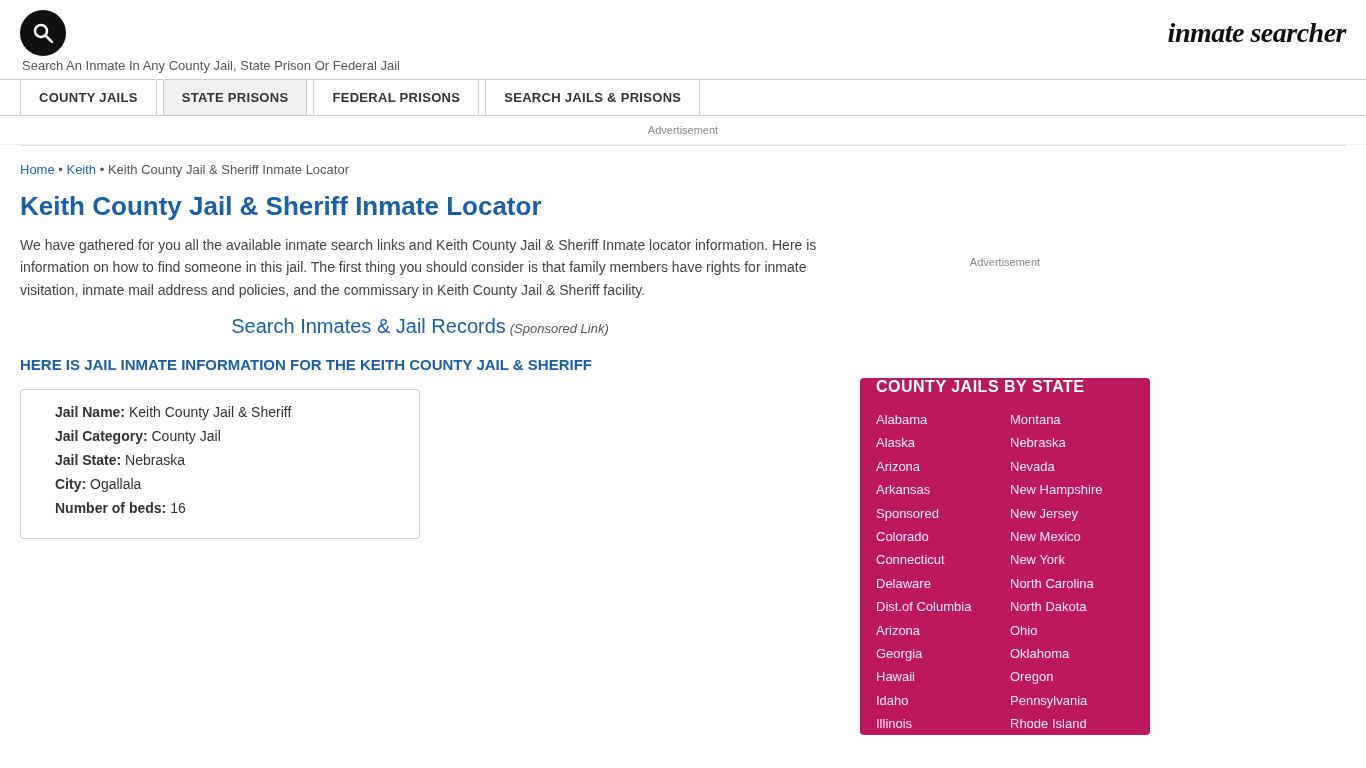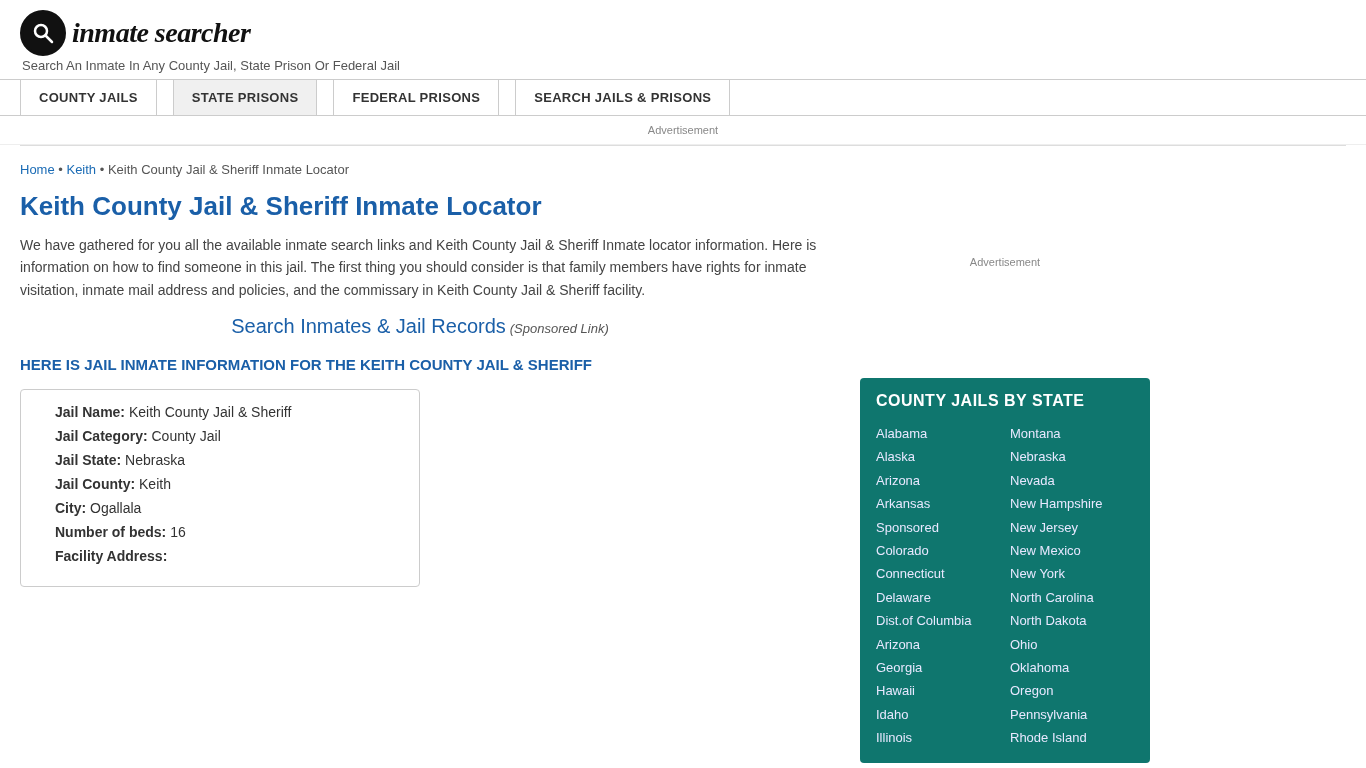--- a/index.html
+++ b/index.html
@@ -1,27 +1,27 @@
 <!DOCTYPE html>
 <html><head>
   <meta charset="utf-8">
   <style>
     * { margin: 0; padding: 0; box-sizing: border-box; }
     body { font-family: Arial, sans-serif; font-size: 14px; color: #333; background: #fff; }
 
     #header { padding: 10px 20px 6px 20px; }
-    #logo-area { display: flex; align-items: center; gap: 6px; }
+    #logo-area { display: flex; align-items: center; gap: 16px; justify-content: space-between; }
     #logo-icon {
       width: 42px; height: 42px; border-radius: 50%; background: #111;
       display: flex; align-items: center; justify-content: center;
       color: #fff; font-size: 22px; font-weight: bold; border: 3px solid #111;
     }
     #tagline { font-size: 13px; color: #555; margin-top: 2px; margin-left: 2px; }
 
-    #nav { border-top: 1px solid #ccc; border-bottom: 1px solid #ccc; padding: 0 20px; display: flex; gap: 17px; }
+    #nav { border-top: 1px solid #ccc; border-bottom: 1px solid #ccc; padding: 0 20px; display: flex; gap: 7px; }
     .nav-btn {
       padding: 10px 18px; border: 1px solid #ccc; border-bottom: none; border-top: none;
       background: #fff; font-size: 13px; font-weight: bold; color: #333; cursor: pointer;
       text-transform: uppercase; letter-spacing: 0.3px; margin-right: -1px;
     }
     .nav-btn:first-child { border-left: 1px solid #ccc; }
     .nav-btn.active { background: #f0f0f0; }
 
     #ad-banner { text-align: center; padding: 8px; font-size: 11px; color: #888; border-bottom: 1px solid #eee; }
 
@@ -46,21 +46,21 @@
       border: 1px solid #ccc; border-radius: 4px; padding: 14px 34px;
       background: #fff; max-width: 400px;
     }
     .jail-info-row { margin-bottom: 8px; font-size: 14px; color: #333; }
     .jail-info-row .label { font-weight: bold; }
 
     #sidebar { width: 310px; min-width: 310px; padding: 16px 0 0 20px; }
 
     #ad-sidebar { text-align: center; font-size: 11px; color: #888; margin-bottom: 16px; padding: 10px; height: 200px; display: flex; align-items: center; justify-content: center; }
 
-    #county-jails-box { background: #0f766e; border-radius: 4px; padding: 14px 16px; }
+    #county-jails-box { background: #be185d; border-radius: 4px; padding: 0 16px; }
     #county-jails-title {
       font-size: 16px; font-weight: bold; color: #fff; text-transform: uppercase;
       margin-bottom: 12px; letter-spacing: 0.5px;
     }
     #states-grid { display: grid; grid-template-columns: 1fr 1fr; gap: 19px 10px; }
     .state-link { color: #e8e8ff; font-size: 13px; text-decoration: none; line-height: 1.8; }
 
     hr { border: none; border-top: 1px solid #ddd; margin: 0 20px; }
   </style>
 </head>
@@ -120,33 +120,26 @@
       </div>
       <div class="jail-info-row">
         <span class="label">Jail Category:</span>
         <span>County Jail</span>
       </div>
       <div class="jail-info-row">
         <span class="label">Jail State:</span>
         <span>Nebraska</span>
       </div>
       <div class="jail-info-row">
-        <span class="label">Jail County:</span>
-        <span>Keith</span>
-      </div>
-      <div class="jail-info-row">
         <span class="label">City:</span>
         <span>Ogallala</span>
       </div>
       <div class="jail-info-row">
         <span class="label">Number of beds:</span>
         <span>16</span>
-      </div>
-      <div class="jail-info-row">
-        <span class="label">Facility Address:</span>
       </div>
     </div>
 
   </div>
 
   <div id="sidebar">
     <div id="ad-sidebar">Advertisement</div>
 
     <div id="county-jails-box">
       <div id="county-jails-title">COUNTY JAILS BY STATE</div>

